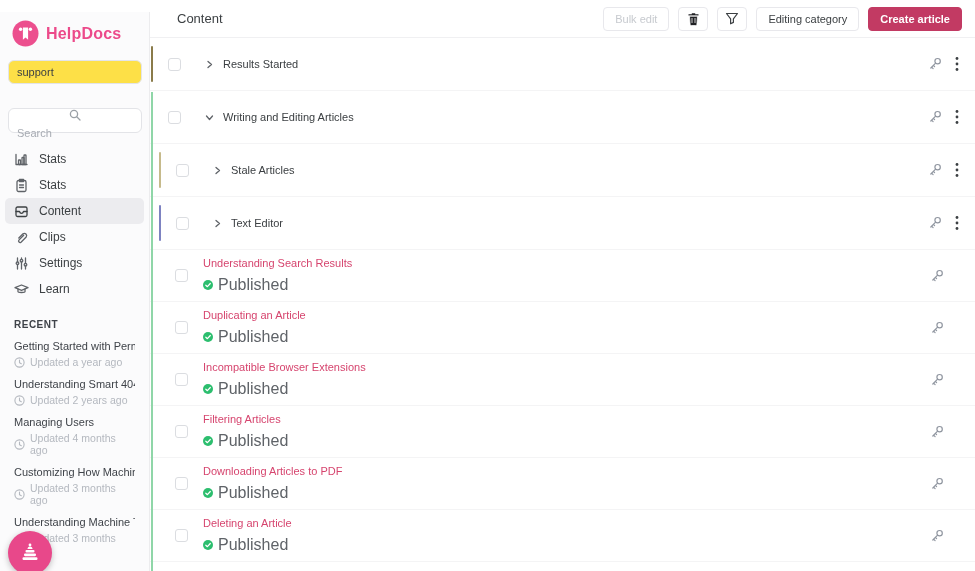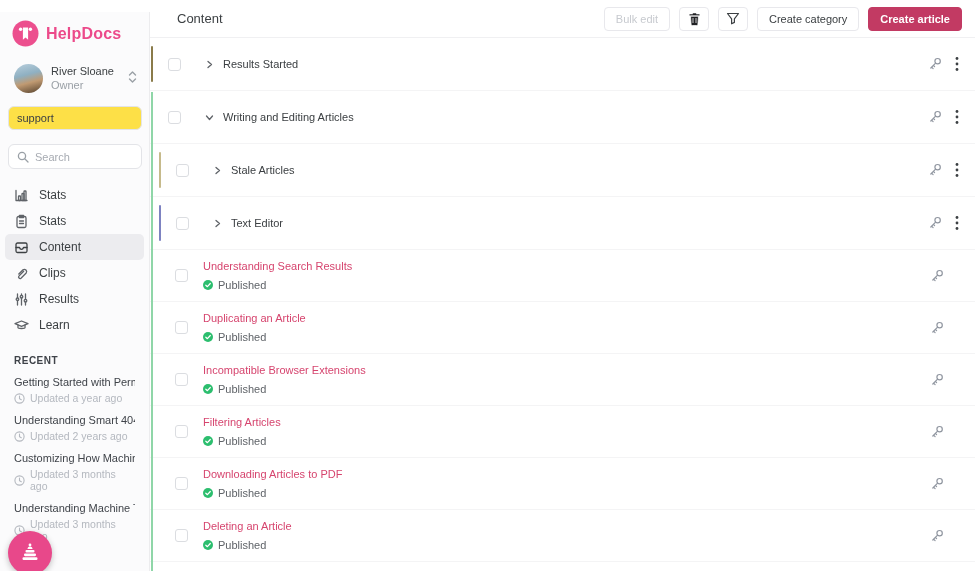--- a/index.html
+++ b/index.html
@@ -15,22 +15,22 @@
   .user-row { display:flex; align-items:center; gap:8px; margin:17px 12px 0 14px; }
   .avatar { width:29px; height:29px; border-radius:50%; flex:none;
     background:linear-gradient(165deg,#b9cfdd 0%,#8fb0c2 38%,#c09a72 62%,#53402c 100%); }
   .user-meta { line-height:1.25; min-width:0; }
   .user-name { font-size:11px; color:#3c4043; white-space:nowrap; }
   .user-role { font-size:11px; color:#9aa0a6; }
   .user-caret { margin-left:auto; color:#9aa0a6; flex:none; }
   .account-box { display:block; width:134px; margin:13px 8px 0; height:24px;
     background:#fde047; border:1px solid #e3e4e8; border-radius:6px; padding:0 8px;
     font-size:11px; color:#3c4043; font-family:inherit; outline:none; }
-  .search-box { display:flex; align-items:center; gap:6px; width:134px; margin:14px 8px 0;
-    height:25px; background:#fff; border:1px solid #e3e4e8; border-radius:6px; padding:0 8px; }
+  .search-box { display:flex; align-items:center; gap:6px; width:134px; margin:24px 8px 0;
+    height:25px; background:#fff; border:1px solid #e3e4e8; border-radius:6px; padding:0 8px;flex-direction:column; }
   .search-box input { border:none; outline:none; width:100%; font-size:11px;
     font-family:inherit; color:#3c4043; background:transparent; }
   .search-box input::placeholder { color:#a7abb2; }
   .nav { margin-top:13px; }
   .nav-item { display:flex; align-items:center; gap:10px; height:26px;
     margin:0 5px; padding:0 9px; border-radius:5px; font-size:12px; color:#3c4043; cursor:pointer; }
   .nav-item.active { background:#ececef; }
   .nav-item svg { flex:none; }
   .recent-heading { margin:17px 14px 6px; font-size:10px; font-weight:bold;
     color:#3f4349; letter-spacing:.5px; }
@@ -66,21 +66,21 @@
   .ind.l1 { left:9px; }
   .cb { width:13px; height:13px; border:1px solid #dbdde1; border-radius:3px;
     background:#fff; flex:none; cursor:pointer; }
   .cat .cb { margin-left:18px; }
   .cat.sub .cb { margin-left:26px; }
   .art .cb { margin-left:25px; }
   .chev { margin-left:24px; display:flex; color:#5f6368; cursor:pointer; }
   .cat-label { margin-left:9px; font-size:11px; color:#3c4043; cursor:pointer; }
   .art-main { margin-left:15px; display:flex; flex-direction:column; gap:7px; }
   .art-title { font-size:11px; color:#d6446e; cursor:pointer; }
-  .art-status { display:flex; align-items:center; gap:5px; font-size:11px; color:#5f6368; }
+  .art-status { display:flex; align-items:center; gap:5px; font-size:16px; color:#5f6368; }
   .actions { margin-left:auto; display:flex; align-items:center; gap:12px; padding-right:16px; }
   .art .actions { padding-right:30px; }
   .key-ic, .kebab-ic, .chev { line-height:0; }
   .key-ic { cursor:pointer; }
   .kebab-ic { cursor:pointer; }
 </style>
 </head>
 <body>
 
 <div class="app">
@@ -92,33 +92,20 @@
         <svg width="27" height="27" viewBox="0 0 27 27">
           <circle cx="13.5" cy="13.5" r="13" fill="#ec4f8e"></circle>
           <circle cx="8.6" cy="9.2" r="1.7" fill="#fff"></circle>
           <circle cx="18.4" cy="9.2" r="1.7" fill="#fff"></circle>
           <path d="M10.9 7.5 h5.2 v12.3 l-2.6 -2.4 l-2.6 2.4 z" fill="#fff"></path>
         </svg>
       </span>
       <span class="brand-name">HelpDocs</span>
     </div>
 
-    <div class="user-row">
-      <span class="avatar"></span>
-      <span class="user-meta">
-        <div class="user-name">River Sloane</div>
-        <div class="user-role">Owner</div>
-      </span>
-      <span class="user-caret">
-        <svg width="9" height="14" viewBox="0 0 9 14" fill="none" stroke="currentColor" stroke-width="1.4" stroke-linecap="round" stroke-linejoin="round">
-          <path d="M1.5 5 L4.5 2 L7.5 5"></path>
-            <path d="M1.5 9 L4.5 12 L7.5 9"></path>
-        </svg>
-      </span>
-    </div>
 
     <input class="account-box" value="support" style="">
 
     <div class="search-box">
       <span style="line-height:0;color:#9aa0a6;">
         <svg width="12" height="12" viewBox="0 0 12 12" fill="none" stroke="currentColor" stroke-width="1.3" stroke-linecap="round">
           <circle cx="5" cy="5" r="3.6"></circle>
             <path d="M8 8 L11 11"></path>
         </svg>
       </span>
@@ -168,21 +155,21 @@
         <span style="line-height:0;color:#5f6368;">
           <svg width="15" height="15" viewBox="0 0 15 15" fill="none" stroke="currentColor" stroke-width="1.3" stroke-linecap="round">
             <path d="M3.5 2 v4 M3.5 8.5 v4.5"></path>
               <circle cx="3.5" cy="7.2" r="1.3"></circle>
             <path d="M7.5 2 v1.5 M7.5 6 v7"></path>
               <circle cx="7.5" cy="4.7" r="1.3"></circle>
             <path d="M11.5 2 v5.5 M11.5 10 v3"></path>
               <circle cx="11.5" cy="8.7" r="1.3"></circle>
           </svg>
         </span>
-        <span>Results</span>
+        <span>Settings</span>
       </div>
       <div class="nav-item">
         <span style="line-height:0;color:#5f6368;">
           <svg width="15" height="15" viewBox="0 0 15 15" fill="none" stroke="currentColor" stroke-width="1.3" stroke-linecap="round" stroke-linejoin="round">
             <path d="M7.5 3 L14 5.7 L7.5 8.4 L1 5.7 Z"></path>
               <path d="M4 7 v2.8 c0 1 7 1 7 0 V7"></path>
           </svg>
         </span>
         <span>Learn</span>
       </div>
@@ -205,20 +192,32 @@
     <div class="recent-item">
       <div class="recent-title">Understanding Smart 404 Pa...</div>
       <div class="recent-updated">
         <span style="line-height:0;">
           <svg width="11" height="11" viewBox="0 0 11 11" fill="none" stroke="currentColor" stroke-width="1.1" stroke-linecap="round">
               <circle cx="5.5" cy="5.5" r="4.6"></circle>
               <path d="M5.5 3 v2.7 l1.8 1"></path>
             </svg>
         </span>
         <span>Updated 2 years ago</span>
+      </div>
+    </div>
+    <div class="recent-item">
+      <div class="recent-title">Managing Users</div>
+      <div class="recent-updated">
+        <span style="line-height:0;">
+          <svg width="11" height="11" viewBox="0 0 11 11" fill="none" stroke="currentColor" stroke-width="1.1" stroke-linecap="round">
+              <circle cx="5.5" cy="5.5" r="4.6"></circle>
+              <path d="M5.5 3 v2.7 l1.8 1"></path>
+            </svg>
+        </span>
+        <span>Updated 4 months ago</span>
       </div>
     </div>
     <div class="recent-item">
       <div class="recent-title">Customizing How Machine Tr...</div>
       <div class="recent-updated">
         <span style="line-height:0;">
           <svg width="11" height="11" viewBox="0 0 11 11" fill="none" stroke="currentColor" stroke-width="1.1" stroke-linecap="round">
               <circle cx="5.5" cy="5.5" r="4.6"></circle>
               <path d="M5.5 3 v2.7 l1.8 1"></path>
             </svg>
@@ -266,21 +265,21 @@
             </svg>
           </span>
         </button>
         <button class="btn icon-btn">
           <span style="line-height:0;color:#3c4043;">
             <svg width="14" height="13" viewBox="0 0 14 13" fill="none" stroke="currentColor" stroke-width="1.2" stroke-linejoin="round">
               <path d="M1.5 1.5 h11 L8.4 6.8 v3.6 l-2.8 1.4 V6.8 z"></path>
             </svg>
           </span>
         </button>
-        <button class="btn">Create category</button>
+        <button class="btn">Editing category</button>
         <button class="btn primary">Create article</button>
       </div>
     </div>
 
     <div class="list">
       <div class="green-line" style="background: rgb(143, 214, 168);"></div>
 
       <div class="row cat">
         <span class="ind l0" style="background: rgb(138, 123, 74);"></span>
         <span class="cb"></span>

